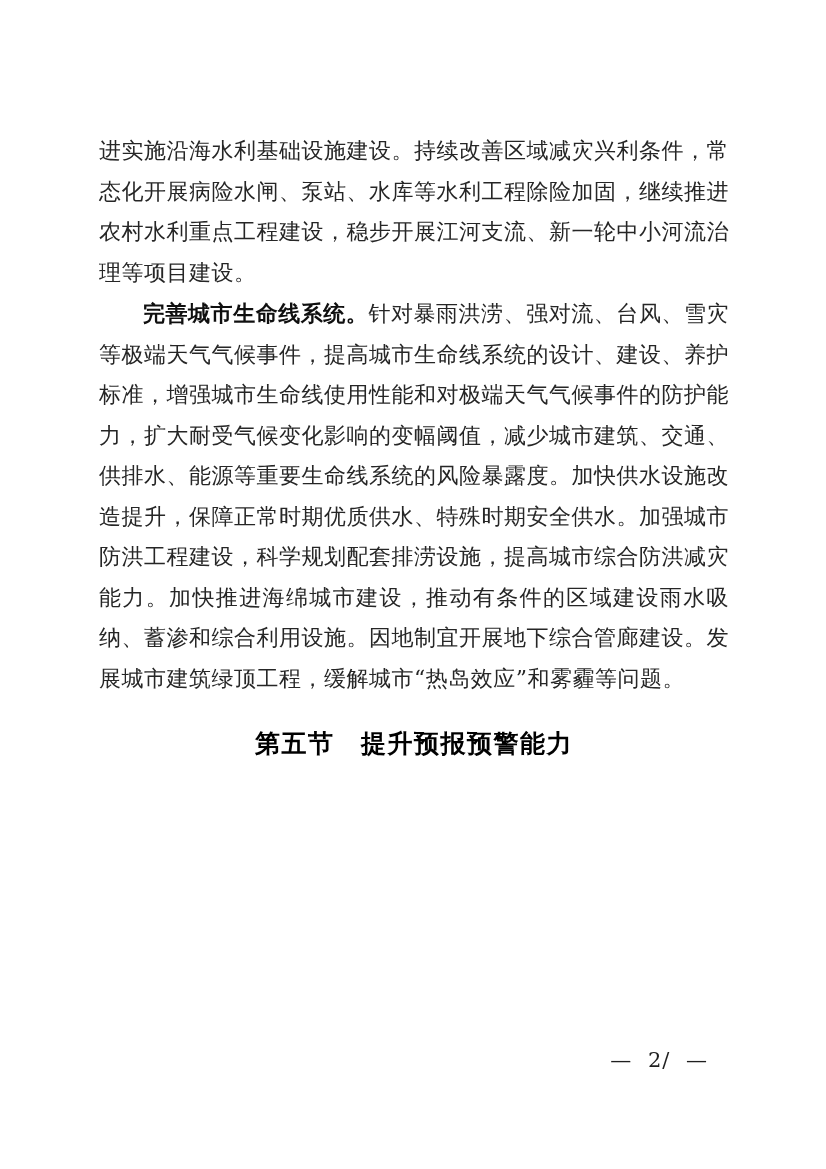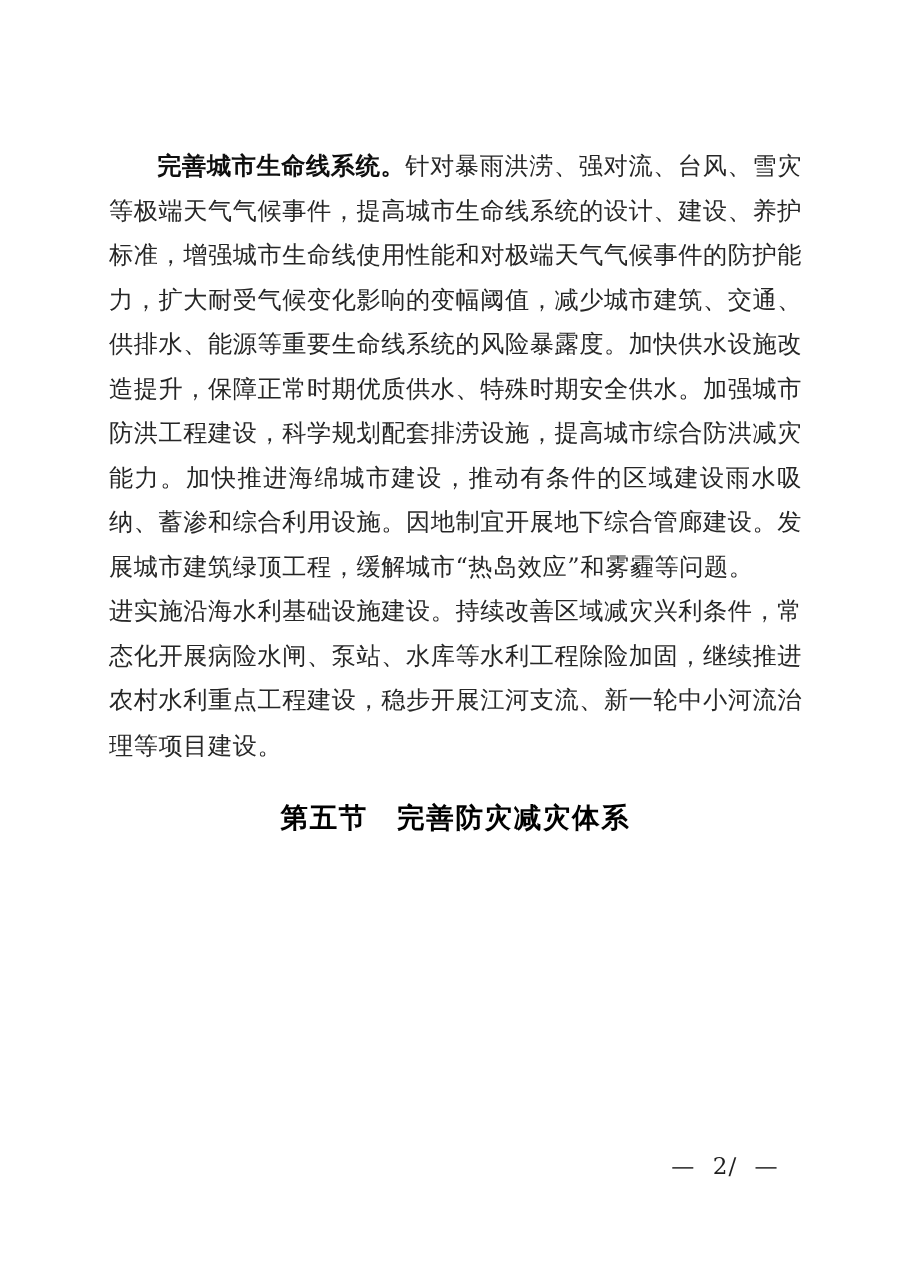--- a/index.html
+++ b/index.html
@@ -61,25 +61,25 @@
     color: #1f1f1f;
     font-family: "DejaVu Serif", "Liberation Serif", serif;
   }
 </style>
 </head>
 <body>
 
 <div class="page">
   <div class="content">
 
+    <p class="para">进实施沿海水利基础设施建设。持续改善区域减灾兴利条件，常态化开展病险水闸、泵站、水库等水利工程除险加固，继续推进农村水利重点工程建设，稳步开展江河支流、新一轮中小河流治理等项目建设。</p>
+
     <p class="para indent">
       <b class="lead">完善城市生命线系统。</b><span>针对暴雨洪涝、强对流、台风、雪灾等极端天气气候事件，提高城市生命线系统的设计、建设、养护标准，增强城市生命线使用性能和对极端天气气候事件的防护能力，扩大耐受气候变化影响的变幅阈值，减少城市建筑、交通、供排水、能源等重要生命线系统的风险暴露度。加快供水设施改造提升，保障正常时期优质供水、特殊时期安全供水。加强城市防洪工程建设，科学规划配套排涝设施，提高城市综合防洪减灾能力。加快推进海绵城市建设，推动有条件的区域建设雨水吸纳、蓄渗和综合利用设施。因地制宜开展地下综合管廊建设。发展城市建筑绿顶工程，缓解城市“热岛效应”和雾霾等问题。</span>
     </p>
 
-    <p class="para">进实施沿海水利基础设施建设。持续改善区域减灾兴利条件，常态化开展病险水闸、泵站、水库等水利工程除险加固，继续推进农村水利重点工程建设，稳步开展江河支流、新一轮中小河流治理等项目建设。</p>
-
-    <h2 class="section-heading">第五节　完善防灾减灾体系</h2>
+    <h2 class="section-heading">第五节　提升预报预警能力</h2>
 
 
   </div>
 
   <div class="page-number">— 2/ —</div>
 </div>
 
 </body></html>

